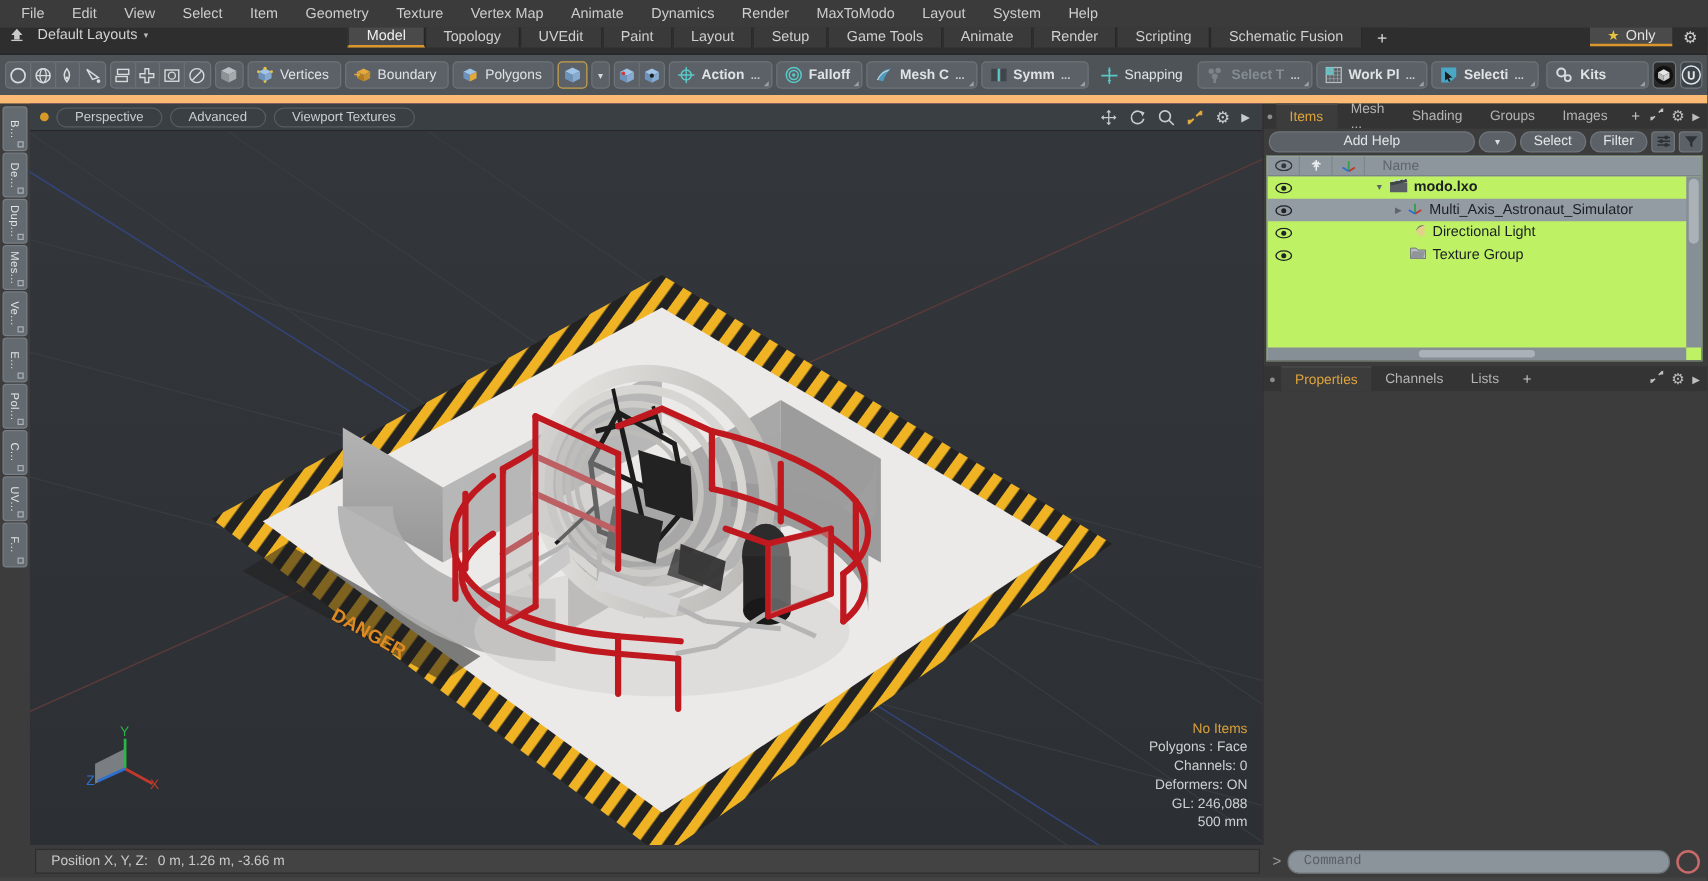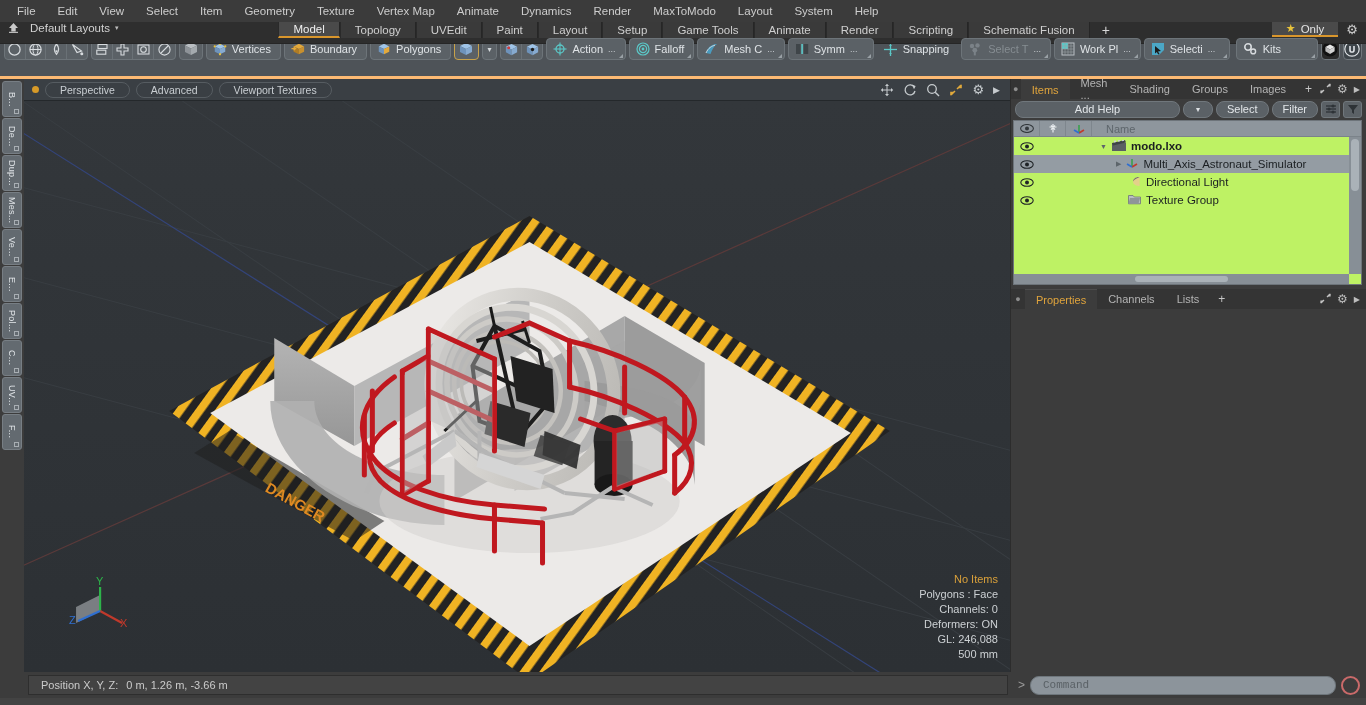--- a/index.html
+++ b/index.html
@@ -26,36 +26,36 @@
         background:#3a3a3a;border-left:1px solid #2a2a2a;border-right:1px solid #262626;}
   .ltab.active{background:#4a4a4a;color:#efefef;border-bottom:2px solid #d9962c;}
   .ltab.plus{padding:0 12px;font-size:14px;color:#d8d8d8;background:#2e2e2e;border:none;}
   .lb-right{display:flex;align-items:stretch;}
   .only-btn{display:flex;align-items:center;gap:5px;padding:0 14px;background:#4a4a4a;
             border-bottom:2px solid #d9962c;color:#e2e2e2;font-size:11.5px;}
   .only-btn .star{color:#e7c23b;font-size:11px;}
   .gear-btn{display:flex;align-items:center;padding:0 8px;color:#cacaca;font-size:13px;background:#2e2e2e;}
 
   
-  .toolbar{height:28px;background:#4e5358;display:flex;align-items:flex-end;padding:16px 4px;gap:3px;
-           border-bottom:3px solid #fdba74;}
+  .toolbar{height:28px;background:#4e5358;display:flex;align-items:center;padding:16px 4px;gap:3px;
+           border-bottom:7px solid #fdba74;}
   .tgroup{display:flex;align-items:center;background:#5b6166;border:1px solid #6d7479;border-radius:4px;
           height:22px;overflow:hidden;}
   .tbtn{width:24px;height:20px;display:flex;align-items:center;justify-content:center;
         border-right:1px solid #6a7176;}
   .tbtn:last-child{border-right:none;}
   .tbtn svg{display:block;}
   .tbtn-lbl{display:flex;align-items:center;gap:5px;height:22px;padding:0 9px 0 6px;
             background:#5b6166;border:1px solid #6d7479;border-radius:4px;color:#dfe3e6;font-size:11px;
             white-space:nowrap;}
   .tbtn-lbl.dim{color:#868d92;}
   .tbtn-lbl .tri{color:#c9ced2;font-size:9px;}
   .drop{width:18px;height:22px;display:flex;align-items:center;justify-content:center;
         background:#5b6166;border:1px solid #6d7479;border-radius:4px;color:#d5d9dc;font-size:8px;}
-  .corner{position:relative;}
+  .corner{position:relative;font-weight:bold;}
   .corner::after{content:"";position:absolute;right:2px;bottom:1px;width:0;height:0;
       border-left:4px solid transparent;border-bottom:4px solid #9aa1a6;}
 
   
   .main{display:flex;height:593px;background:#3c3c3c;}
 
   
   .vrail{width:24px;background:#3c3c3c;padding-top:2px;display:flex;flex-direction:column;align-items:center;gap:1px;}
   .vtab{width:20px;height:36px;background:#636a70;border:1px solid #777e84;border-radius:3px;
         display:flex;align-items:center;justify-content:center;position:relative;}

